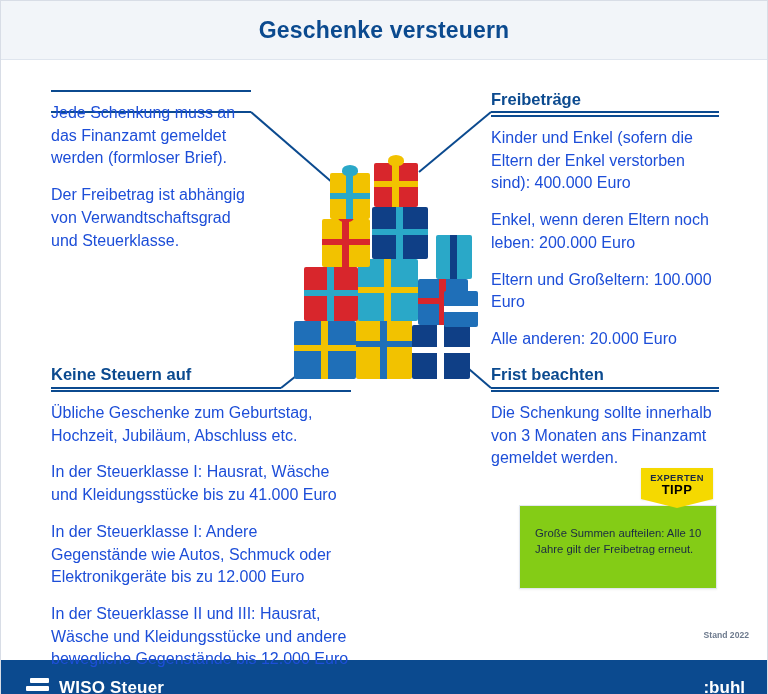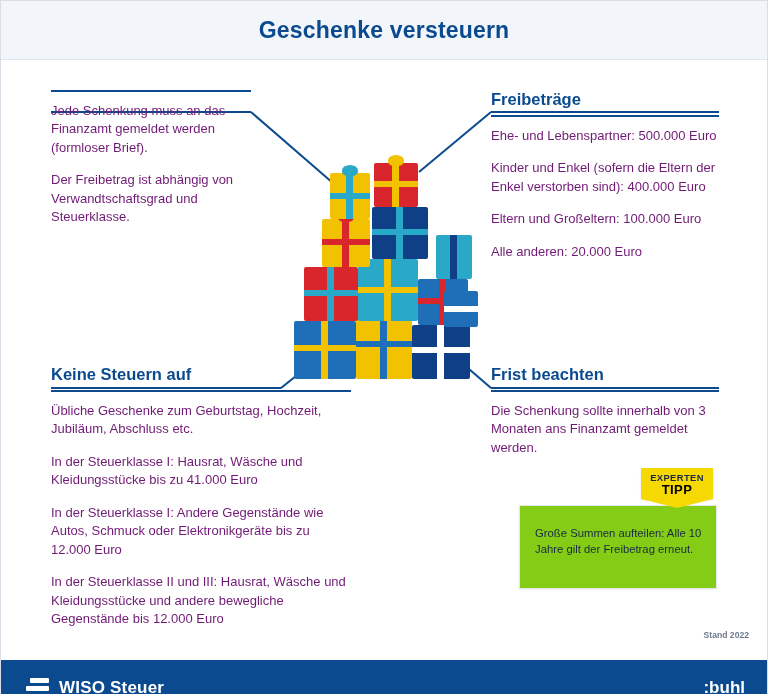--- a/index.html
+++ b/index.html
@@ -67,22 +67,22 @@
     font-weight: bold;
   }
   .section .rule {
     height: 2px;
     background: #0b4a8f;
     width: 100%;
     margin-bottom: 10px;
   }
   .section p {
     margin: 0 0 14px 0;
-    color: #701a75;
-    font-size: 13px;
+    color: #1d4ed8;
+    font-size: 16px;
     line-height: 1.42;
   }
   .section p:last-child {
     margin-bottom: 0;
   }
 
   #sec-anmelden { left: 50px; top: 30px; width: 200px; }
   #sec-frei     { left: 490px; top: 30px; width: 228px; }
   #sec-keine    { left: 50px; top: 305px; width: 300px; }
   #sec-frist    { left: 490px; top: 305px; width: 228px; }
@@ -309,22 +309,22 @@
 
     <div class="section" id="sec-anmelden">
       <div class="rule"></div>
       <p>Jede Schenkung muss an das Finanzamt gemeldet werden (formloser Brief).</p>
       <p>Der Freibetrag ist abhängig von Verwandtschaftsgrad und Steuerklasse.</p>
     </div>
 
     <div class="section" id="sec-frei">
       <h2>Freibeträge</h2>
       <div class="rule"></div>
-      <p>Ehe- und Lebenspartner: 500.000 Euro</p>
       <p>Kinder und Enkel (sofern die Eltern der Enkel verstorben sind): 400.000 Euro</p>
+      <p>Enkel, wenn deren Eltern noch leben: 200.000 Euro</p>
       <p>Eltern und Großeltern: 100.000 Euro</p>
       <p>Alle anderen: 20.000 Euro</p>
     </div>
 
     <div class="section" id="sec-keine">
       <h2>Keine Steuern auf</h2>
       <div class="rule"></div>
       <p>Übliche Geschenke zum Geburtstag, Hochzeit, Jubiläum, Abschluss etc.</p>
       <p>In der Steuerklasse I: Hausrat, Wäsche und Kleidungsstücke bis zu 41.000 Euro</p>
       <p>In der Steuerklasse I: Andere Gegenstände wie Autos, Schmuck oder Elektronikgeräte bis zu 12.000 Euro</p>

